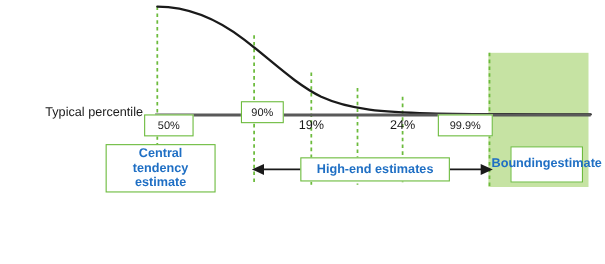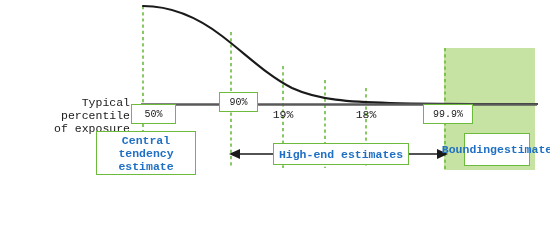--- a/index.html
+++ b/index.html
@@ -5,21 +5,21 @@
   html, body {
     margin: 0;
     padding: 0;
     background: #ffffff;
   }
   #canvas {
     position: relative;
     width: 550px;
     height: 180px;
     background: #ffffff;
-    font-family: Liberation Mono, monospace;
+    font-family: Liberation Sans, sans-serif;
     overflow: hidden;
   }
 
   
   .shade-region {
     position: absolute;
     left: 444px;
     top: 48px;
     width: 91px;
     height: 122px;
@@ -116,28 +116,27 @@
 
     <g>
       <line x1="236" y1="154" x2="442" y2="154" stroke="#1a1a1a" stroke-width="1.7"></line>
       <polygon points="229,154 240,149 240,159" fill="#1a1a1a"></polygon>
       <polygon points="448,154 437,149 437,159" fill="#1a1a1a"></polygon>
     </g>
   </svg>
 
   <div class="axis-label">
     <div>Typical percentile</div>
-    <div>of exposure</div>
   </div>
 
   <div class="tick-box" style="left:131px; top:104px; width:45px; height:20px;">50%</div>
   <div class="tick-box" style="left:219px; top:92px; width:39px; height:20px;">90%</div>
   <div class="tick-plain" style="left:263px; top:104px; width:40px; height:20px;">19%</div>
-  <div class="tick-plain" style="left:346px; top:104px; width:40px; height:20px;">18%</div>
-  <div class="tick-box" style="left:423px; top:104px; width:50px; height:20px;">99.9%</div>
+  <div class="tick-plain" style="left:346px; top:104px; width:40px; height:20px;">24%</div>
+  <div class="tick-box" style="left:398px; top:104px; width:50px; height:20px;">99.9%</div>
 
   <div class="callout" style="left:96px; top:131px; width:100px; height:44px; flex-direction:column;">
     <span>Central tendency</span>
     <span>estimate</span>
   </div>
 
   <div class="callout" style="left:273px; top:143px; width:136px; height:22px;">
     <span>High-end estimates</span>
   </div>
 

